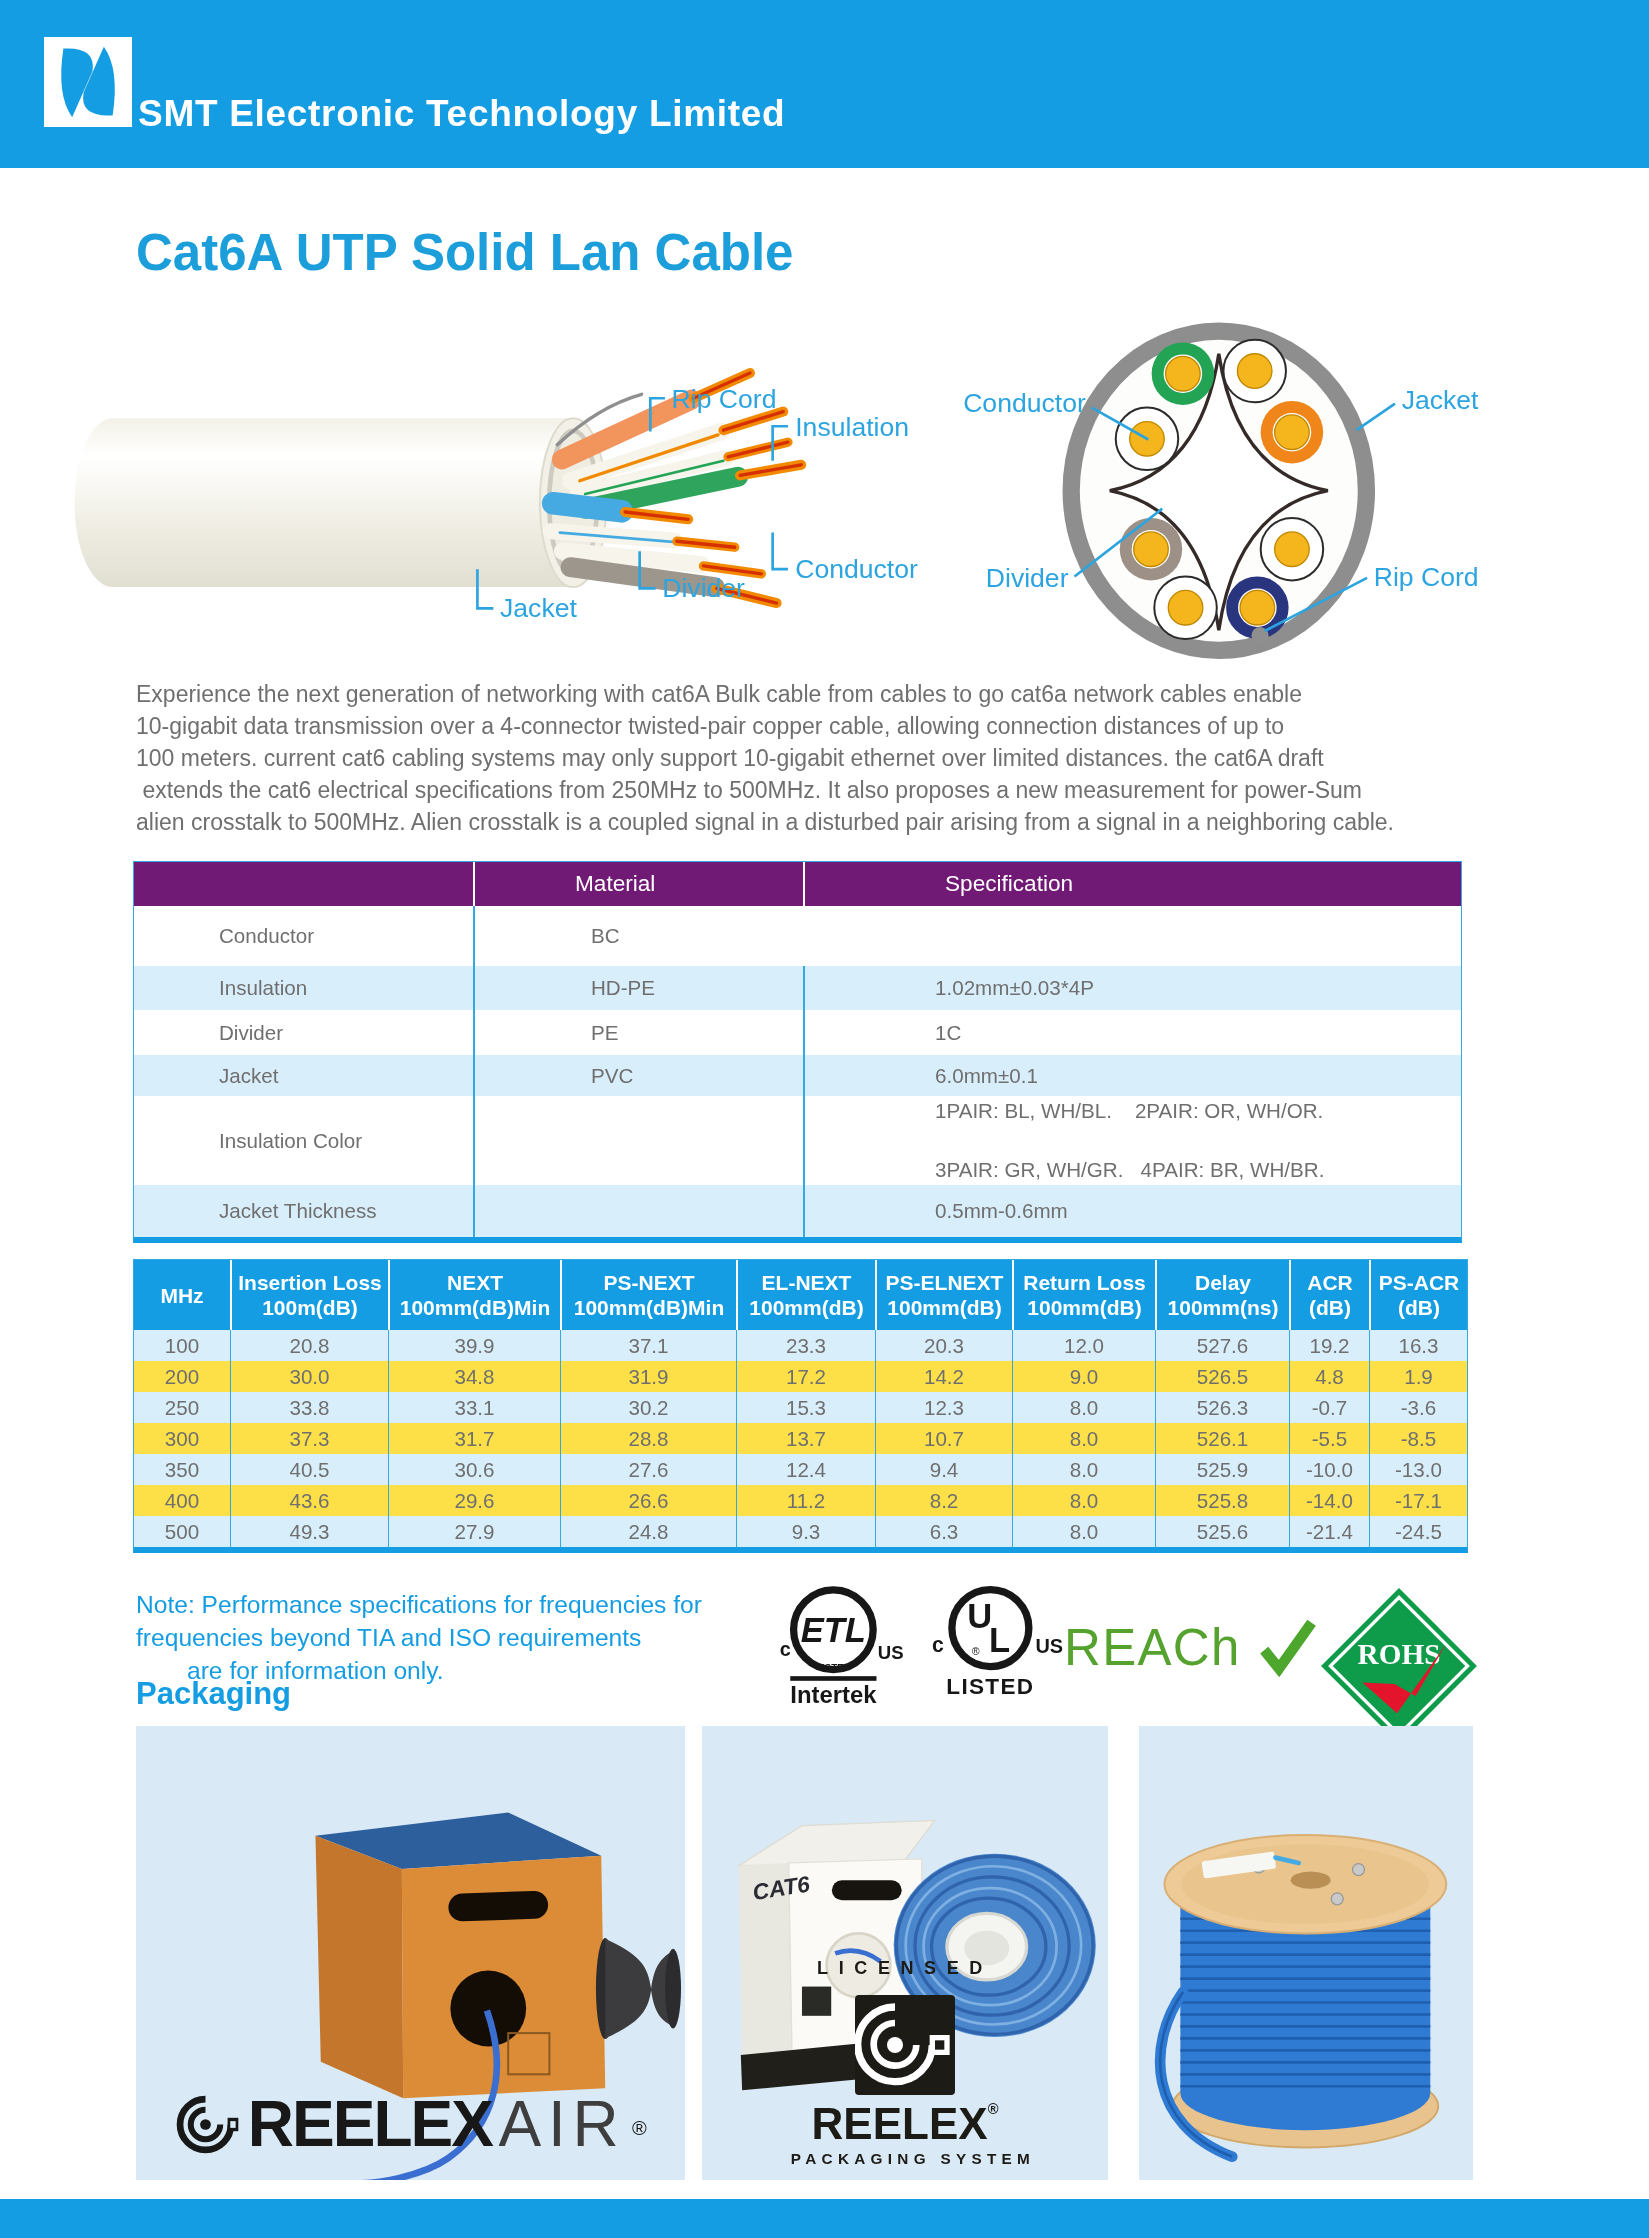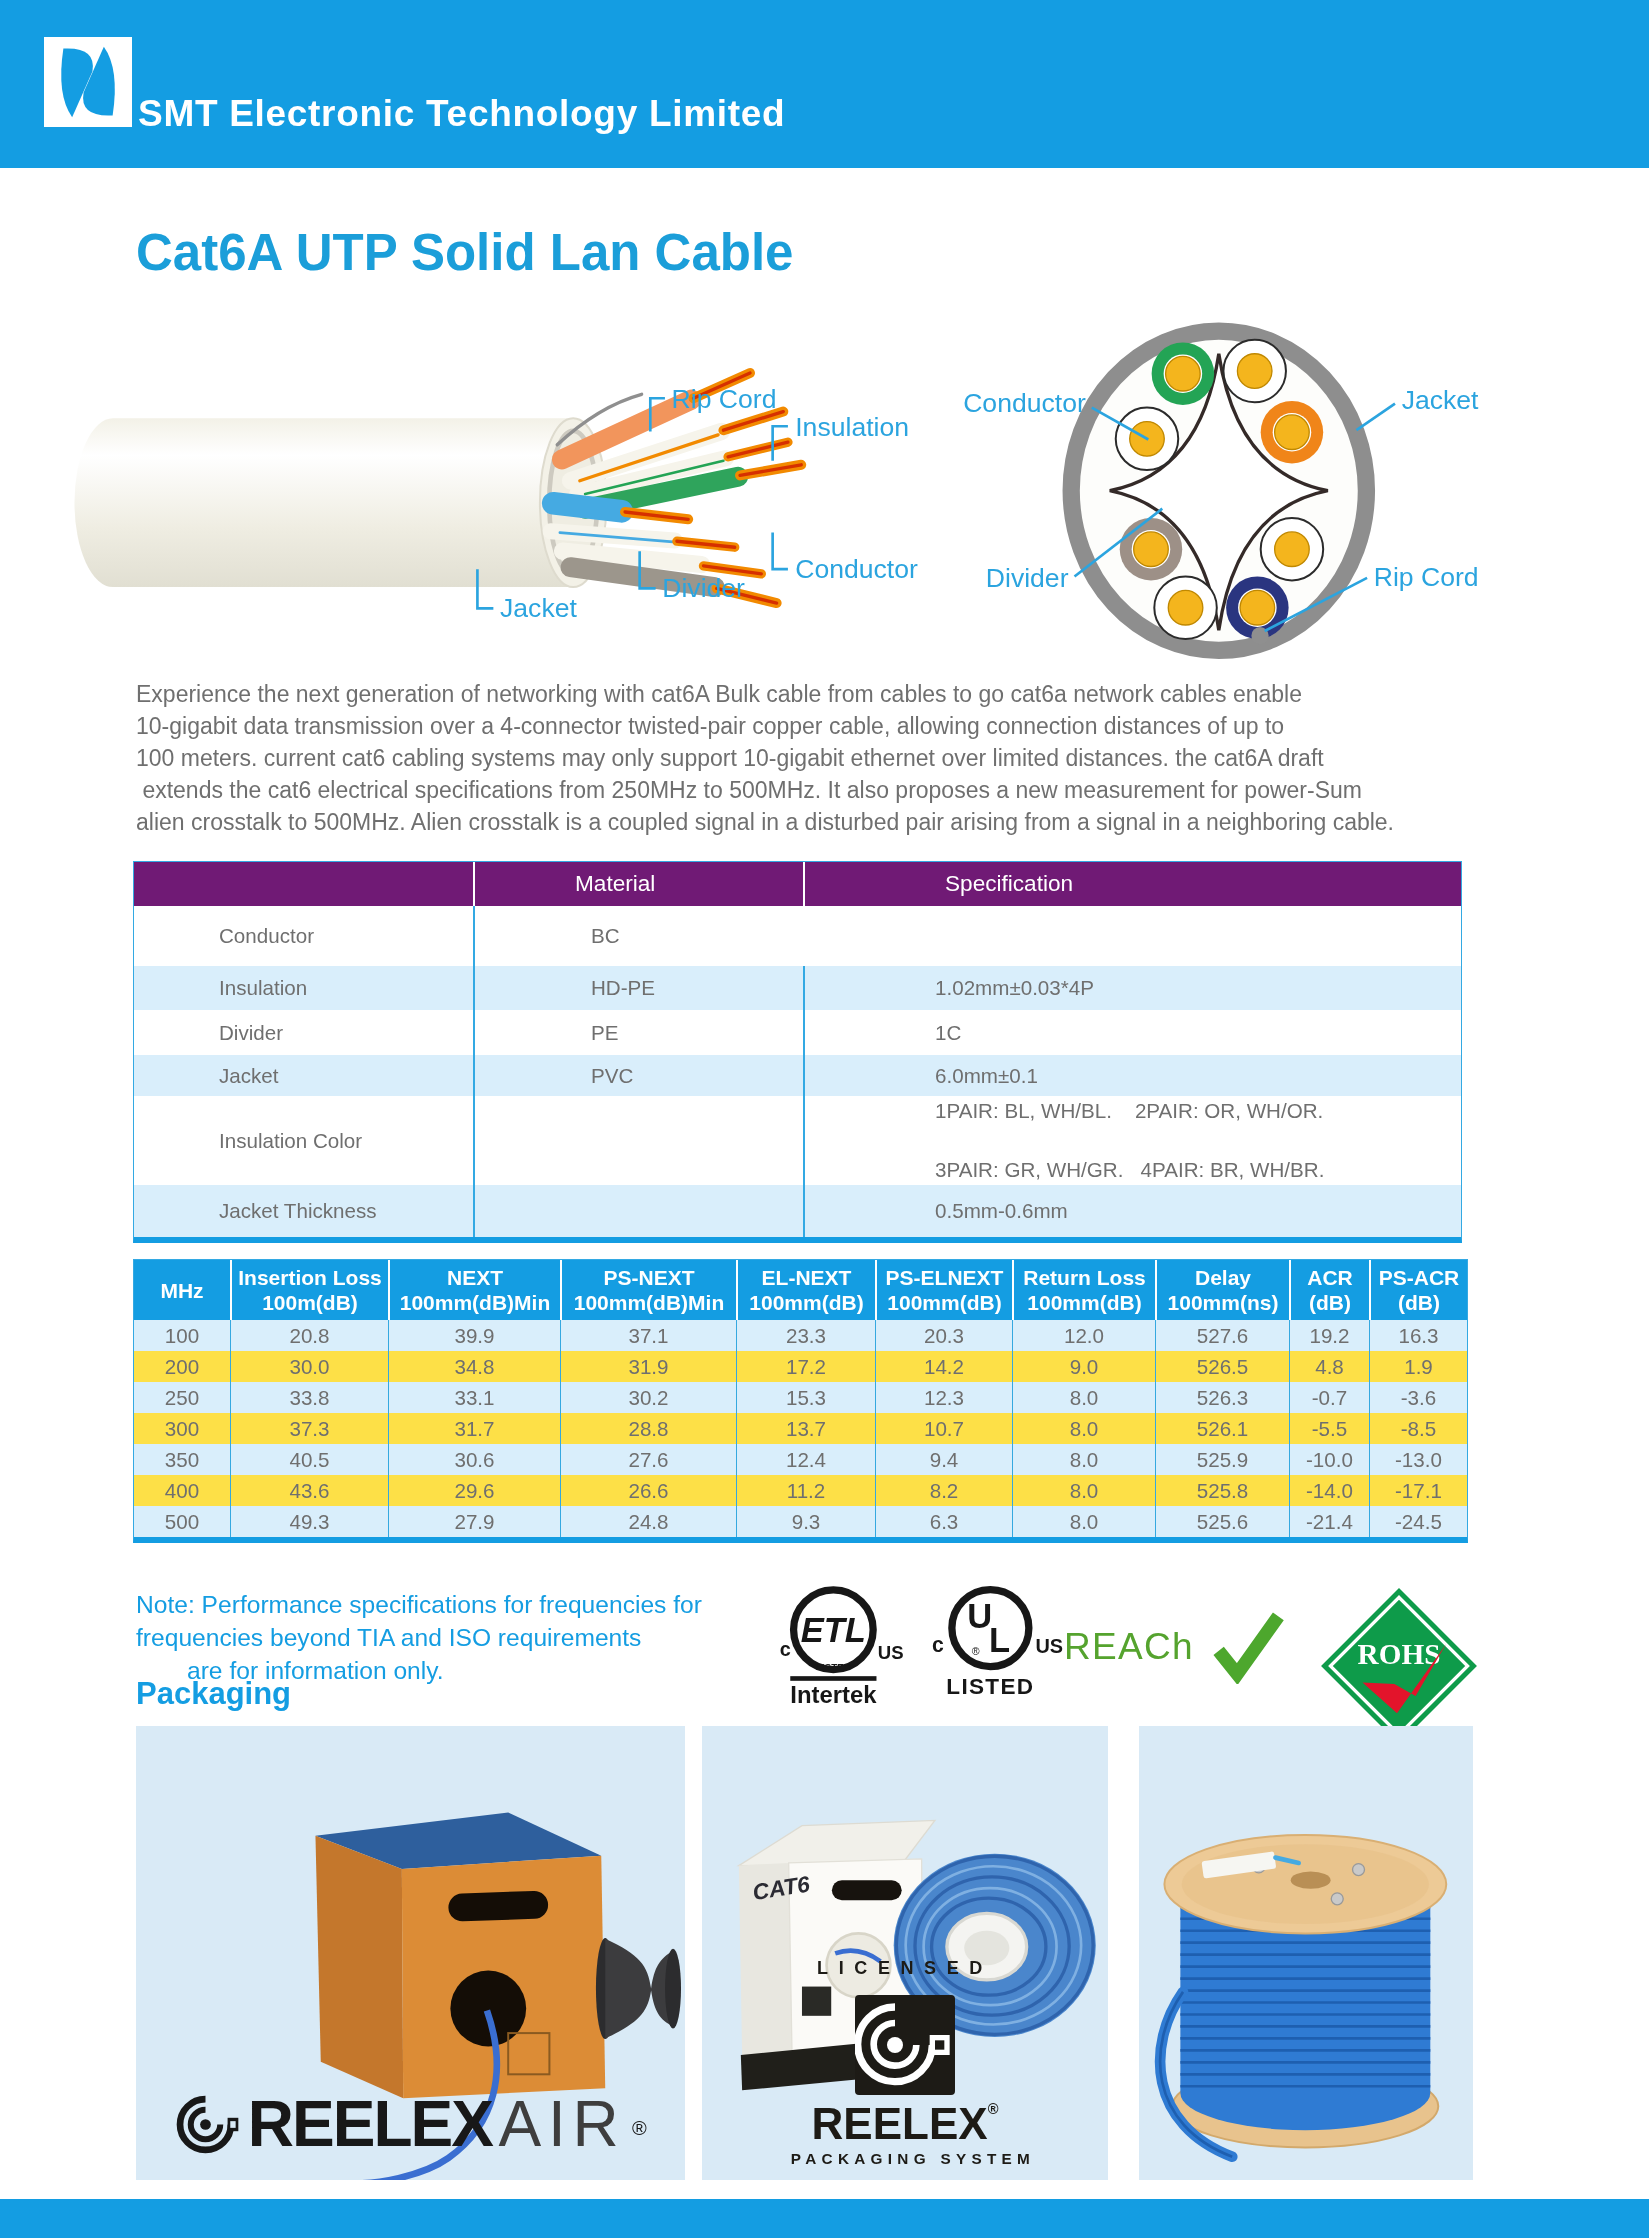--- a/index.html
+++ b/index.html
@@ -38,40 +38,40 @@
   .mrow:nth-child(1){height:60px;}
   .mrow:nth-child(2){height:44px;}
   .mrow:nth-child(3){height:45px;}
   .mrow:nth-child(4){height:41px;}
   .mrow:nth-child(5){height:89px;}
   .mrow:nth-child(6){height:52px;}
 
   
   .ptable{left:133px;top:1259px;width:1333px;border:1.3px solid #33A9E3;border-bottom:6.7px solid #149DE2;box-sizing:content-box;}
   .pgrid{display:grid;grid-template-columns:96px 158px 172px 176px 139px 137px 143px 134px 80px 98px;}
-  .phead{height:60px;background:#149DE2;color:#ffffff;font-weight:bold;font-size:21px;}
+  .phead{height:70px;background:#149DE2;color:#ffffff;font-weight:bold;font-size:21px;}
   .phead .pc{display:flex;flex-direction:column;align-items:center;justify-content:center;line-height:25px;text-align:center;}
   .phead .pc+.pc{border-left:2px solid #ffffff;}
   .prow{height:31px;color:#6F6F6F;font-size:20.6px;background:#fde047;}
   .prow.lt{background:#D9EEFB;}
   .prow .pc{display:flex;align-items:center;justify-content:center;}
   .prow .pc+.pc{border-left:1.3px solid #35A8E0;}
 
   
   .note{left:136px;top:1588px;color:#149DE2;font-size:24.6px;line-height:33px;}
   .note .n2{}
   .note .n3{margin-left:51px;}
   .pack-head{left:136px;top:1676px;color:#149DE2;font-size:31px;font-weight:bold;}
 
   
   .cert{color:#171717;}
   .etl{left:770px;top:1582px;width:140px;height:126px;}
   .ul{left:924px;top:1584px;width:146px;height:120px;}
   .reach{left:1064px;top:1607px;width:253px;height:80px;display:flex;align-items:center;gap:18.6px;}
-  .reach-word{font-size:37px;color:#55A32E;font-weight:500;letter-spacing:1.3px;}
+  .reach-word{font-size:51px;color:#55A32E;font-weight:500;letter-spacing:1.3px;}
   .rohs{left:1316px;top:1583px;width:166px;height:166px;}
 
   
   .panel{top:1726px;height:454px;background:#D9EAF6;}
   .p1{left:136px;width:549px;}
   .p2{left:702px;width:406px;}
   .p3{left:1139px;width:334px;}
   .rx-air{position:absolute;left:0px;bottom:18.6px;width:100%;display:flex;align-items:center;justify-content:center;gap:6.7px;}
   .rx-air .w-bold{font-size:64px;font-weight:900;color:#181818;letter-spacing:-2px;}
   .rx-air .w-thin{font-size:64px;font-weight:200;color:#3E3E3E;letter-spacing:6.7px;}

